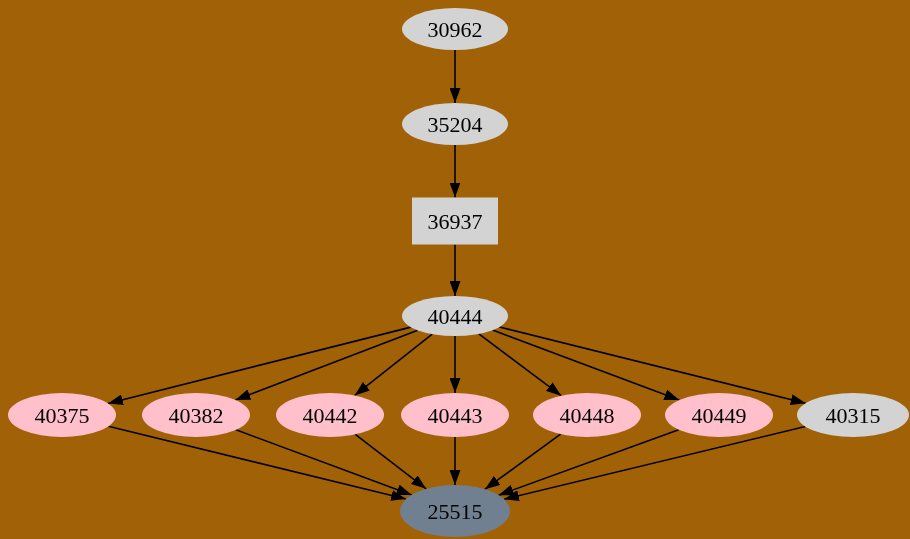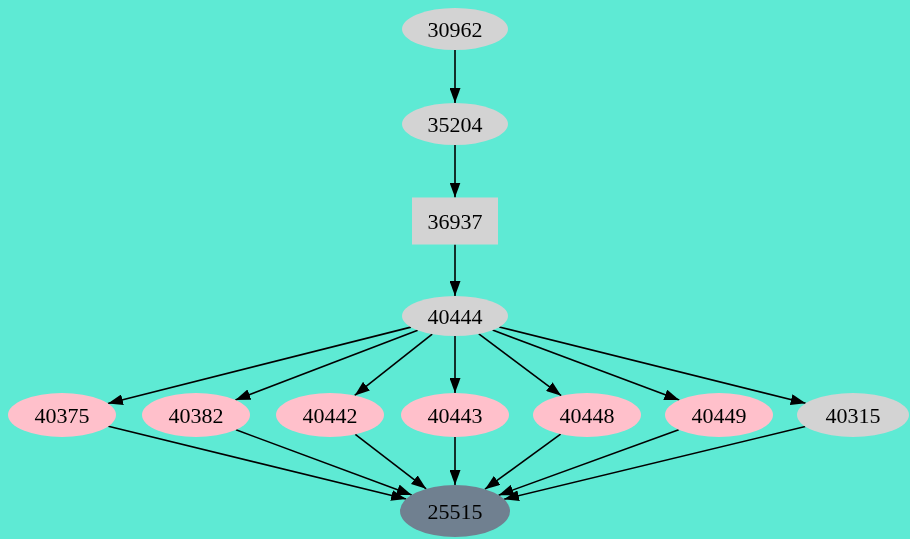--- a/index.html
+++ b/index.html
@@ -4,21 +4,21 @@
   <style>
     html, body {
       margin: 0;
       padding: 0;
       background: #ffffff;
     }
     .stage {
       position: relative;
       width: 910px;
       height: 539px;
-      background: #5eead4;
+      background: #a16207;
       overflow: hidden;
     }
     svg.graph {
       display: block;
       width: 910px;
       height: 539px;
     }
     .node-label {
       font-family: "Liberation Serif", "DejaVu Serif", serif;
       font-size: 22px;

